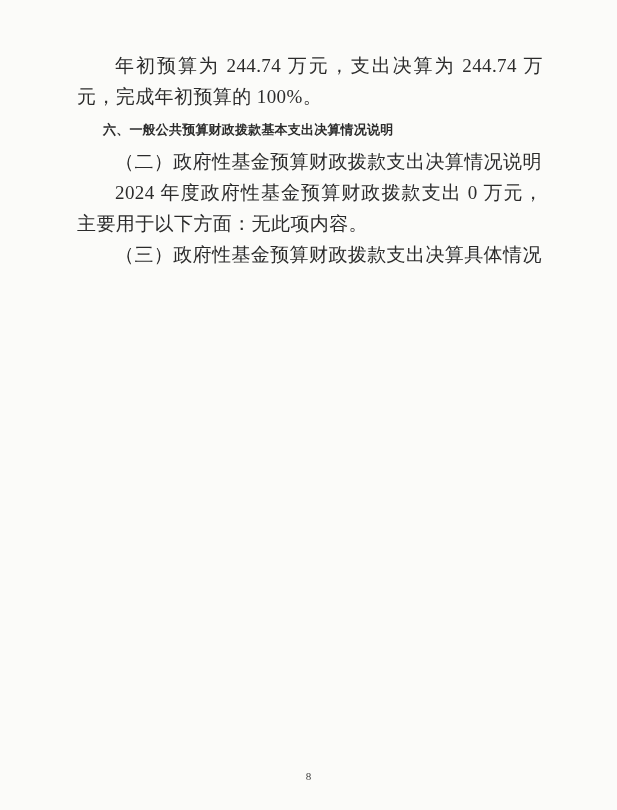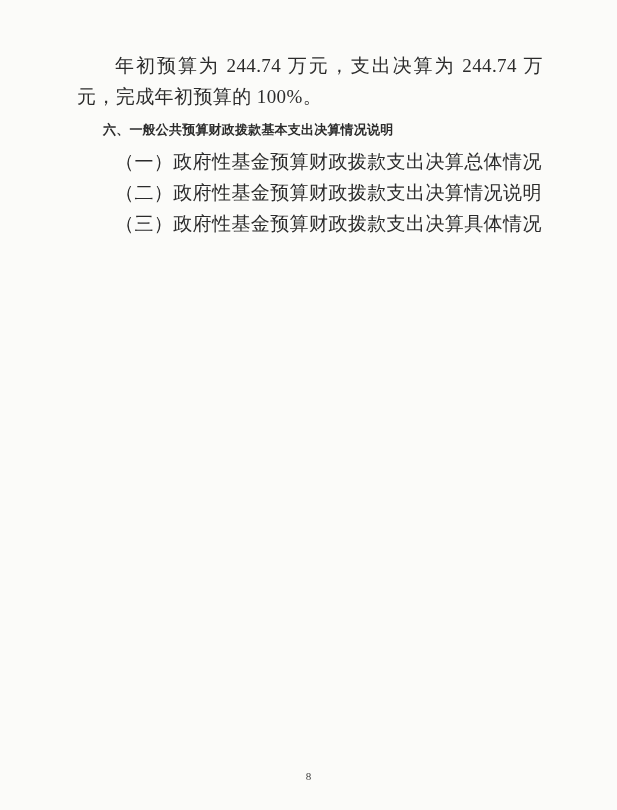--- a/index.html
+++ b/index.html
@@ -65,25 +65,25 @@
 
 <div class="page">
   <div class="content">
 
     <p class="body-para">年初预算为 244.74 万元，支出决算为 244.74 万元，完成年初预算的 100%。</p>
 
     <h2 class="section-heading">六、一般公共预算财政拨款基本支出决算情况说明</h2>
 
 
 
-    <h3 class="sub-heading">（一）政府性基金预算财政拨款支出决算总体情况</h3>
 
 
     <h3 class="sub-heading">（二）政府性基金预算财政拨款支出决算情况说明</h3>
 
+    <p class="body-para">2024 年度政府性基金预算财政拨款支出 0 万元，主要用于以下方面：无此项内容。</p>
 
     <h3 class="sub-heading">（三）政府性基金预算财政拨款支出决算具体情况</h3>
 
 
   </div>
 
   <div class="page-number">8</div>
 </div>
 
 </body></html>

